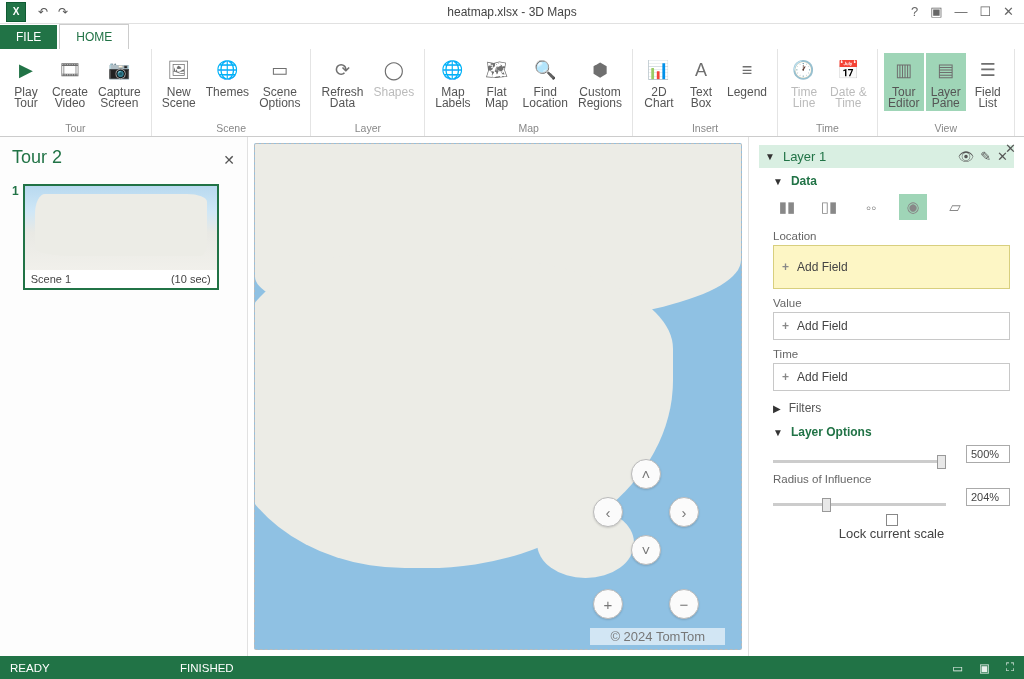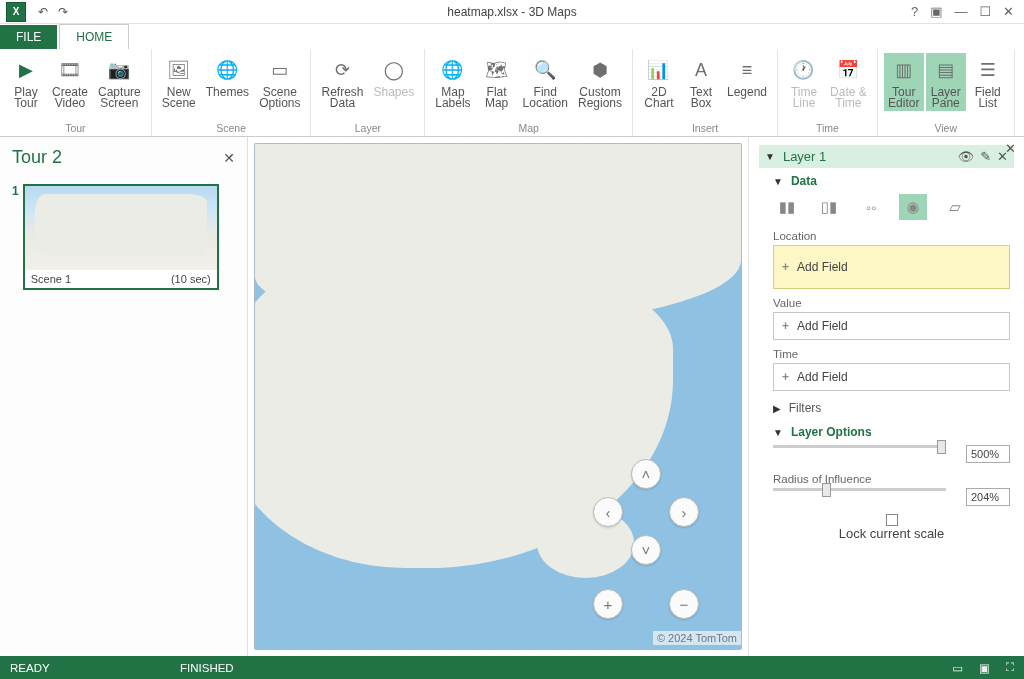--- a/index.html
+++ b/index.html
@@ -29,34 +29,34 @@
 .rbtn .ic { width: 32px; height: 30px; display: flex; align-items: center; justify-content: center; font-size: 18px; color: #6f6f6f; }
 .rbtn .ic.green { color: #217346; }
 .rbtn .lbl { font-size: 12px; text-align: center; line-height: 11px; margin-top: 2px; white-space: pre-line; }
 .rgroup .glabel { font-size: 10.5px; color: #888; margin-top: auto; padding-bottom: 2px; }
 
 
 .body { display: flex; height: 519px; }
 
 
 .tour-panel { width: 248px; background: #fdfdfd; border-right: 1px solid #e1e1e1; padding: 10px 12px; }
-.tour-panel .hdr { display: flex; align-items: center; justify-content: space-between; }
+.tour-panel .hdr { display: flex; align-items: flex-end; justify-content: space-between; }
 .tour-panel .hdr .ttl { color: #217346; font-size: 18px; }
 .tour-panel .hdr .x { color: #555; font-size: 14px; cursor: pointer; }
 .scene { display: flex; margin-top: 16px; }
 .scene .num { color: #217346; font-weight: bold; margin-right: 4px; font-size: 12px; }
 .scene-card { width: 196px; border: 2px solid #217346; }
 .scene-thumb { height: 84px; background: linear-gradient(180deg,#b8d9ef 0%,#cfe7f7 30%,#e9e9e4 55%,#f1f0eb 100%); position: relative; overflow: hidden; }
 .scene-thumb::after { content: ""; position: absolute; inset: 8px 10px 14px 10px; background: #ecece6; border-radius: 10px 20px 6px 40px / 20px 8px 18px 8px; }
 .scene-foot { display: flex; justify-content: space-between; background: #fff; font-size: 11px; padding: 3px 6px; }
 
 
 .map-area { flex: 1; background: #8fc1e3; position: relative; border: 1px dashed #bbb; margin: 6px; border-radius: 2px; overflow: hidden; }
 .landmass { position: absolute; background: #ecece6; }
-.map-credit { position: absolute; right: 0; bottom: 4px; font-size: 11px; color: #777; background: rgba(255,255,255,0.6); padding: 1px 4px; }
+.map-credit { position: absolute; right: 16px; bottom: 4px; font-size: 13px; color: #777; background: rgba(255,255,255,0.6); padding: 1px 20px; }
 .map-ctrl { position: absolute; width: 30px; height: 30px; border-radius: 50%; background: #fbfbfb; border: 1px solid #bbb; display: flex; align-items: center; justify-content: center; font-size: 15px; color: #777; cursor: pointer; box-shadow: 0 1px 2px rgba(0,0,0,0.15); }
 
 
 .layer-pane { width: 276px; background: #fff; border-left: 1px solid #e1e1e1; padding: 8px 10px; position: relative; overflow-y: auto; }
 .layer-pane .close { position: absolute; right: 8px; top: 4px; font-size: 13px; color: #555; cursor: pointer; }
 .add-layer { border: 1px solid #ccc; padding: 6px 10px; display: flex; align-items: center; gap: 10px; margin-bottom: 12px; width: 110px; cursor: pointer; }
 .add-layer .ic { width: 18px; height: 14px; background: linear-gradient(#6fb6de, #6fb6de) top / 100% 50% no-repeat, linear-gradient(#f5c04a,#f5c04a); border: 1px solid #888; }
 .layer-hdr { background: #d9efe2; display: flex; align-items: center; padding: 4px 6px; margin-bottom: 6px; }
 .layer-hdr .arr { margin-right: 8px; font-size: 10px; color: #333; }
 .layer-hdr .name { color: #217346; font-size: 13px; flex: 1; }
@@ -67,21 +67,21 @@
 .sec-hdr .ttl { color: #217346; font-weight: 600; font-size: 12px; }
 .sec-hdr .ttl.plain { color: #555; font-weight: normal; }
 .viz-row { display: flex; gap: 14px; margin: 6px 0 10px 0; }
 .viz { width: 28px; height: 26px; display: flex; align-items: center; justify-content: center; color: #888; cursor: pointer; font-size: 15px; }
 .viz.sel { background: #9fd5b7; }
 .fld-lbl { font-size: 11.5px; color: #666; margin: 8px 0 3px 0; }
 .add-field { border: 1px solid #c8c8c8; padding: 6px 8px; display: flex; align-items: center; gap: 8px; font-size: 12px; cursor: pointer; }
 .add-field .plus { color: #888; font-weight: bold; }
 .add-field.hl { background: #fdf6c5; border-color: #d8cf7e; padding: 14px 8px; }
 .opt-lbl { font-size: 11.5px; color: #666; margin: 10px 0 3px 0; }
-.scale { display: flex; align-items: flex-start; gap: 20px; }
+.scale { display: flex; align-items: flex-end; gap: 20px; }
 .scale input[type=range] { flex: 1; height: 3px; appearance: none; background: #ccc; }
 .scale input[type=range]::-webkit-slider-thumb { appearance: none; width: 9px; height: 14px; background: #e8e8e8; border: 1px solid #999; }
 .scale .val { border: 1px solid #aaa; font-size: 11px; padding: 2px 4px; width: 44px; text-align: left; }
 .chk { display: flex; align-items: center; gap: 0; font-size: 13px; margin-top: 8px; flex-direction: column; }
 .chk .box { width: 12px; height: 12px; border: 1px solid #888; }
 
 
 .status { height: 23px; background: #217346; color: #fff; display: flex; align-items: center; font-size: 11.5px; padding: 0 10px; }
 .status .left { width: 170px; }
 .status .right { margin-left: auto; display: flex; gap: 16px; }

